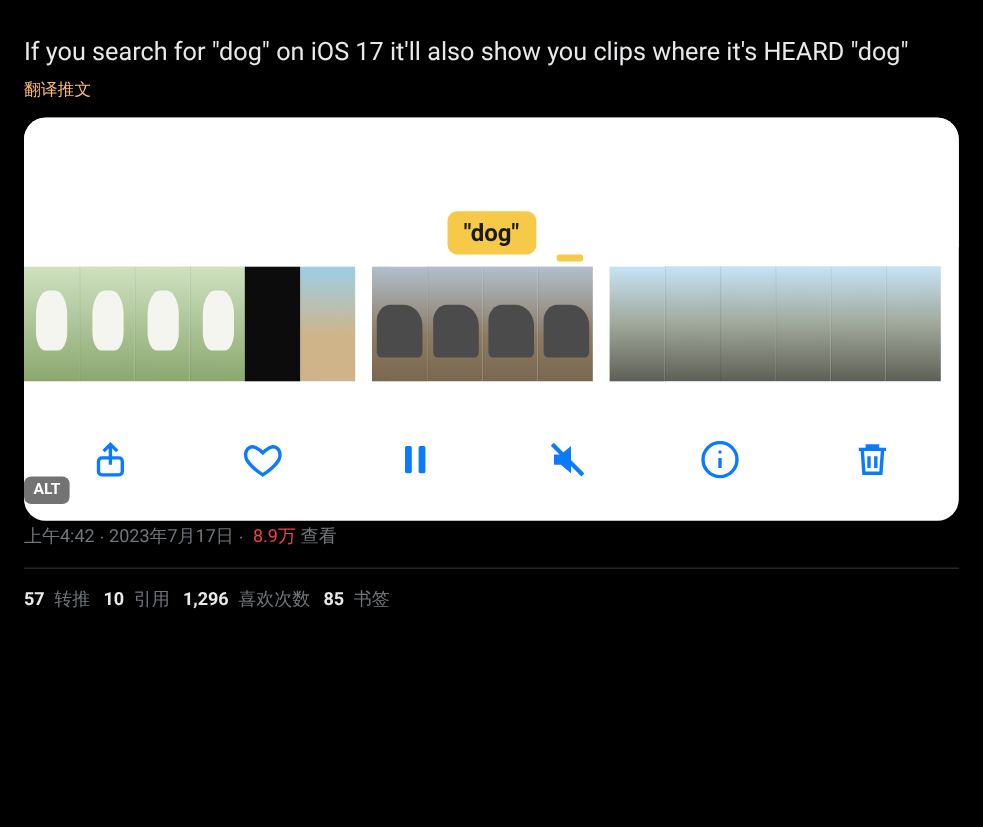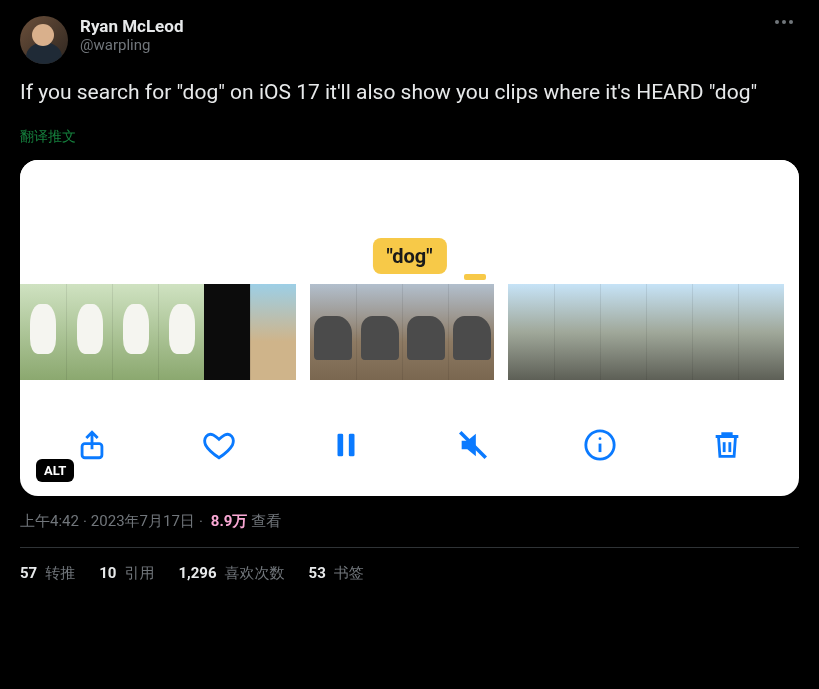--- a/index.html
+++ b/index.html
@@ -29,21 +29,21 @@
   }
   .name-block { margin-left: 12px; flex: 1; }
   .display-name { font-weight: 700; font-size: 17px; color:#e7e9ea; }
   .handle { font-size: 15px; color:#71767b; }
   .more {
     cursor: pointer; color:#71767b; padding:4px 6px; border-radius:50%;
     display:flex; gap:3px; align-items:center;
   }
   .more span { width:4px; height:4px; background:#71767b; border-radius:50%; display:block; }
   .body-text { margin-top: 14px; font-size: 21px; line-height: 28px; color:#e7e9ea; }
-  .translate-link { color:#15803d; font-size:14px; margin-top:22px; display:inline-block; cursor:pointer; }
+  .translate-link { color:#fdba74; font-size:14px; margin-top:8px; display:inline-block; cursor:pointer; }
   .media-card {
     margin-top: 14px;
     background:#fff;
     border-radius: 18px;
     overflow: hidden;
     position: relative;
     height: 336px;
   }
   .media-top { height: 108px; background:#fff; }
   .tooltip-dog {
@@ -87,55 +87,43 @@
     position:absolute; left:0; right:0; bottom:0; height:92px;
     display:flex; justify-content:space-around; align-items:center;
     padding:0 8px 10px 8px;
   }
   .ios-btn {
     width:40px; height:40px; display:flex; align-items:center; justify-content:center;
     color:#0a7aff; cursor:pointer;
   }
   .ios-btn svg { width:34px; height:34px; stroke:#0a7aff; fill:none; stroke-width:2; }
   .alt-badge {
-    position:absolute; left:16px; bottom:14px;
-    background:#000000; color:#fff; font-size:13px; font-weight:700;
+    position:absolute; left:0; bottom:14px;
+    background:#737373; color:#fff; font-size:13px; font-weight:700;
     padding:4px 8px; border-radius:6px;
   }
   .meta-row {
-    margin-top:16px; color:#71767b; font-size:15px;
+    margin-top:4px; color:#71767b; font-size:15px;
     display:flex; align-items:center; gap:4px;
   }
-  .meta-row .views-num { color:#f9a8d4; font-weight:700; margin-left:4px; }
+  .meta-row .views-num { color:#ef4444; font-weight:400; margin-left:4px; }
   .divider {
     border:none; border-top:1px solid #2f3336; margin:16px 0;
   }
   .stats-row {
-    display:flex; gap:24px; font-size:15px; color:#71767b; padding-bottom:6px;
+    display:flex; gap:11px; font-size:15px; color:#71767b; padding-bottom:6px;
   }
   .stats-row .num { color:#e7e9ea; font-weight:700; margin-right:4px; }
   .stat { display:flex; align-items:baseline; gap:4px; cursor:pointer; }
 </style>
 </head>
 <body>
 
 <div class="tweet">
 
-  <div class="header">
-    <div class="avatar"></div>
-    <div class="name-block">
-      <div class="display-name">Ryan McLeod</div>
-      <div class="handle">@warpling</div>
-    </div>
-    <div class="more">
-      <span></span>
-        <span></span>
-        <span></span>
-    </div>
-  </div>
 
   <div class="body-text">If you search for "dog" on iOS 17 it'll also show you clips where it's HEARD "dog"</div>
 
   <a class="translate-link">翻译推文</a>
 
   <div class="media-card">
     <div class="media-top"></div>
     <div class="tooltip-dog">"dog"</div>
     <div class="tooltip-yellowmark"></div>
 
@@ -226,18 +214,18 @@
     </div>
     <div class="stat">
       <span class="num">10</span>
       <span>引用</span>
     </div>
     <div class="stat">
       <span class="num">1,296</span>
       <span>喜欢次数</span>
     </div>
     <div class="stat">
-      <span class="num">53</span>
+      <span class="num">85</span>
       <span>书签</span>
     </div>
   </div>
 
 </div>
 
 </body></html>

